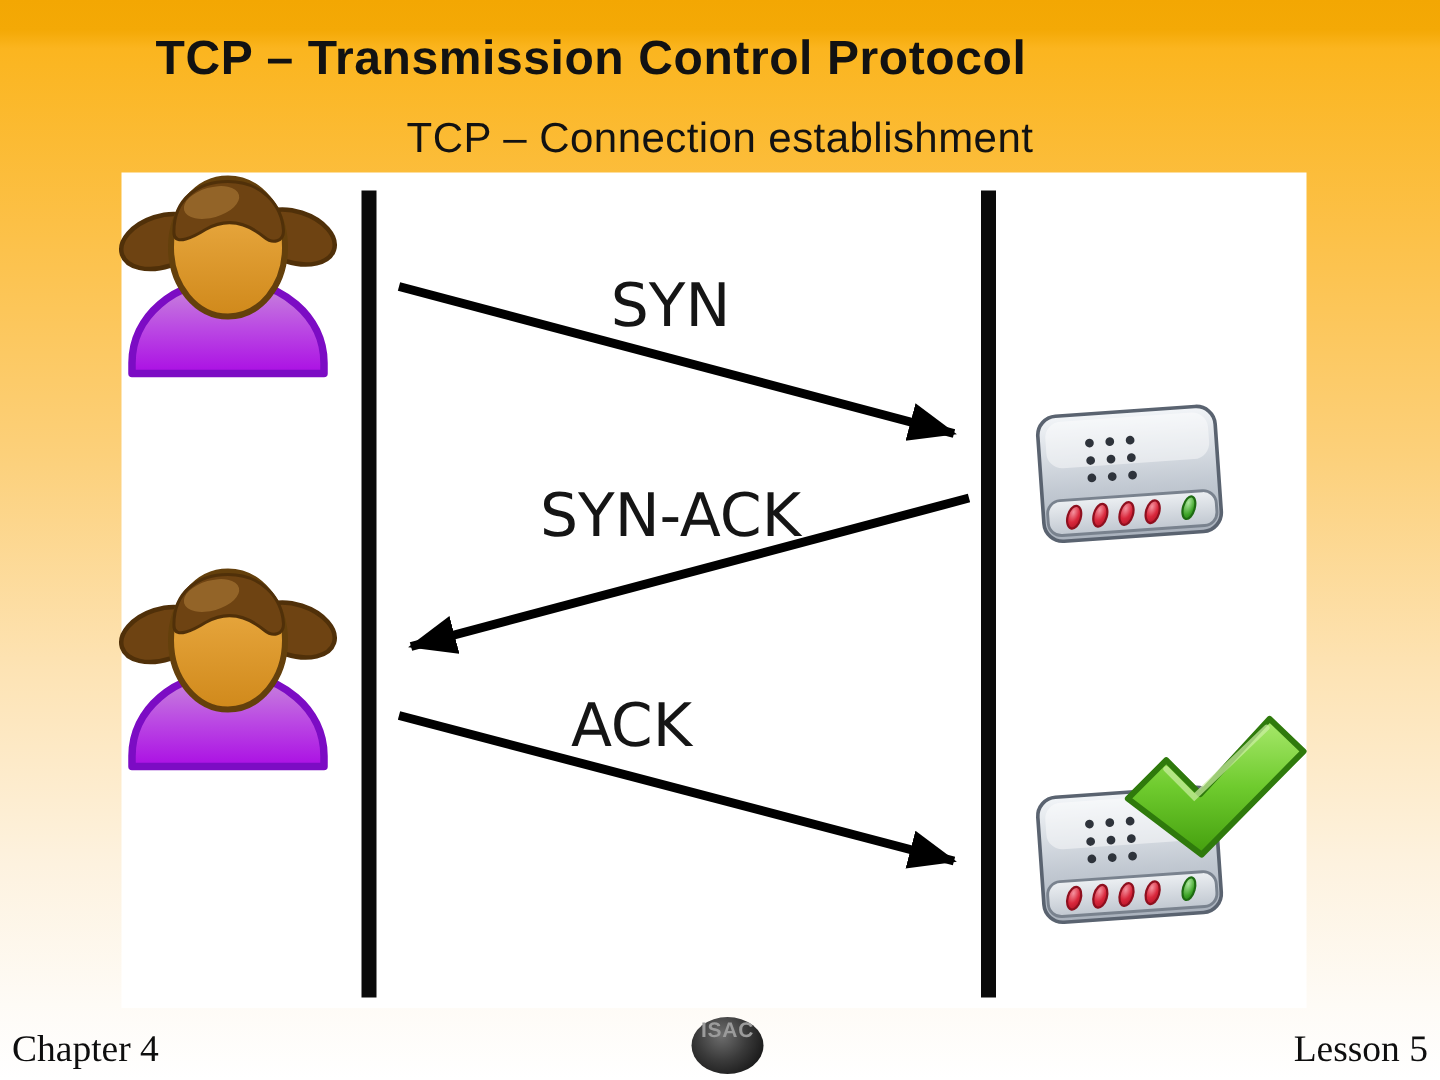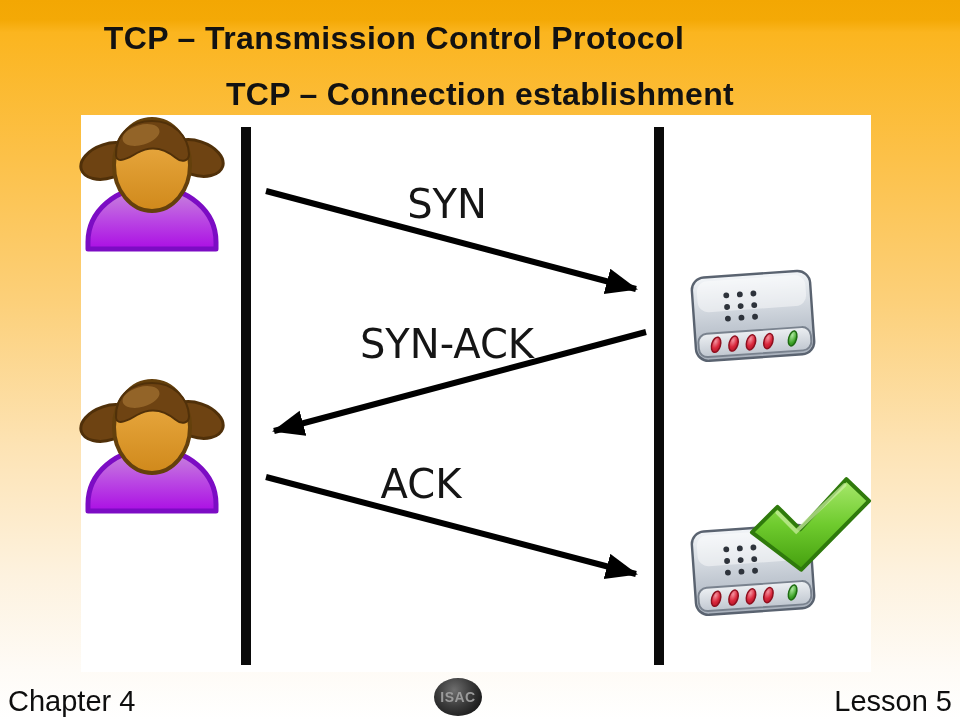--- a/index.html
+++ b/index.html
@@ -15,47 +15,47 @@
       #FCC149 22%, #FCD07A 42%, #FDE3B4 62%,
       #FDF2DF 80%, #FEFBF6 93%, #FFFFFF 100%);
   }
   .abs{position:absolute;}
   .title{
     left:0;top:20px;width:788px;text-align:center;
     font-size:32px;font-weight:bold;color:#121212;letter-spacing:.4px;
   }
   .subtitle{
     left:0;top:76px;width:960px;text-align:center;
-    font-size:32px;font-weight:bold;color:#121212;letter-spacing:.3px;
+    font-size:28px;font-weight:normal;color:#121212;letter-spacing:.3px;
   }
   .panel{
     left:81px;top:115px;width:790px;height:557px;
     background:#FFFFFF;
   }
   .timeline{
     top:127px;width:10px;height:538px;background:#0A0A0A;
   }
   .timeline.left{left:241px;}
   .timeline.right{left:654px;}
   .msg-label{
     font-family:"DejaVu Sans", sans-serif;
     font-size:40px;color:#151515;transform:translateX(-50%);
     white-space:nowrap;line-height:1;
   }
   #arrow-layer{left:0;top:0;pointer-events:none;}
   .footer-text{
-    font-family:Liberation Sans, sans-serif;
-    font-size:29px;color:#0E0E0E;line-height:1.1;
+    font-family:Liberation Serif, serif;
+    font-size:25px;color:#0E0E0E;line-height:1.1;
   }
   .footer-left{left:8px;top:686px;}
   .footer-right{right:8px;top:686px;text-align:right;}
   .logo-oval{
-    left:434px;top:678px;width:48px;height:38px;border-radius:50%;
+    left:461px;top:678px;width:48px;height:38px;border-radius:50%;
     background:radial-gradient(circle at 42% 32%, #6E6E6E 0%, #3A3A3A 45%, #141414 85%);
-    display:flex;align-items:center;justify-content:center;
+    display:flex;align-items:flex-start;justify-content:center;
     color:#9B9B9B;font-size:14px;font-weight:bold;letter-spacing:.5px;
     font-family:"Liberation Sans", sans-serif;
   }
 </style>
 </head>
 <body>
 
 <div id="slide">
 
   <svg width="0" height="0" style="position:absolute" aria-hidden="true">

